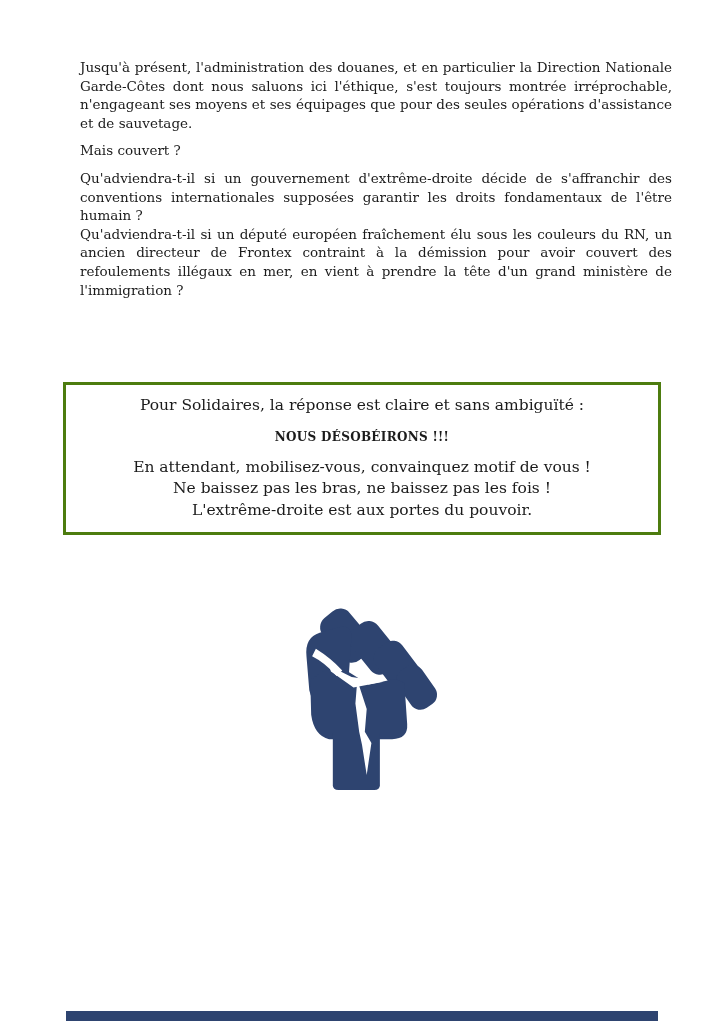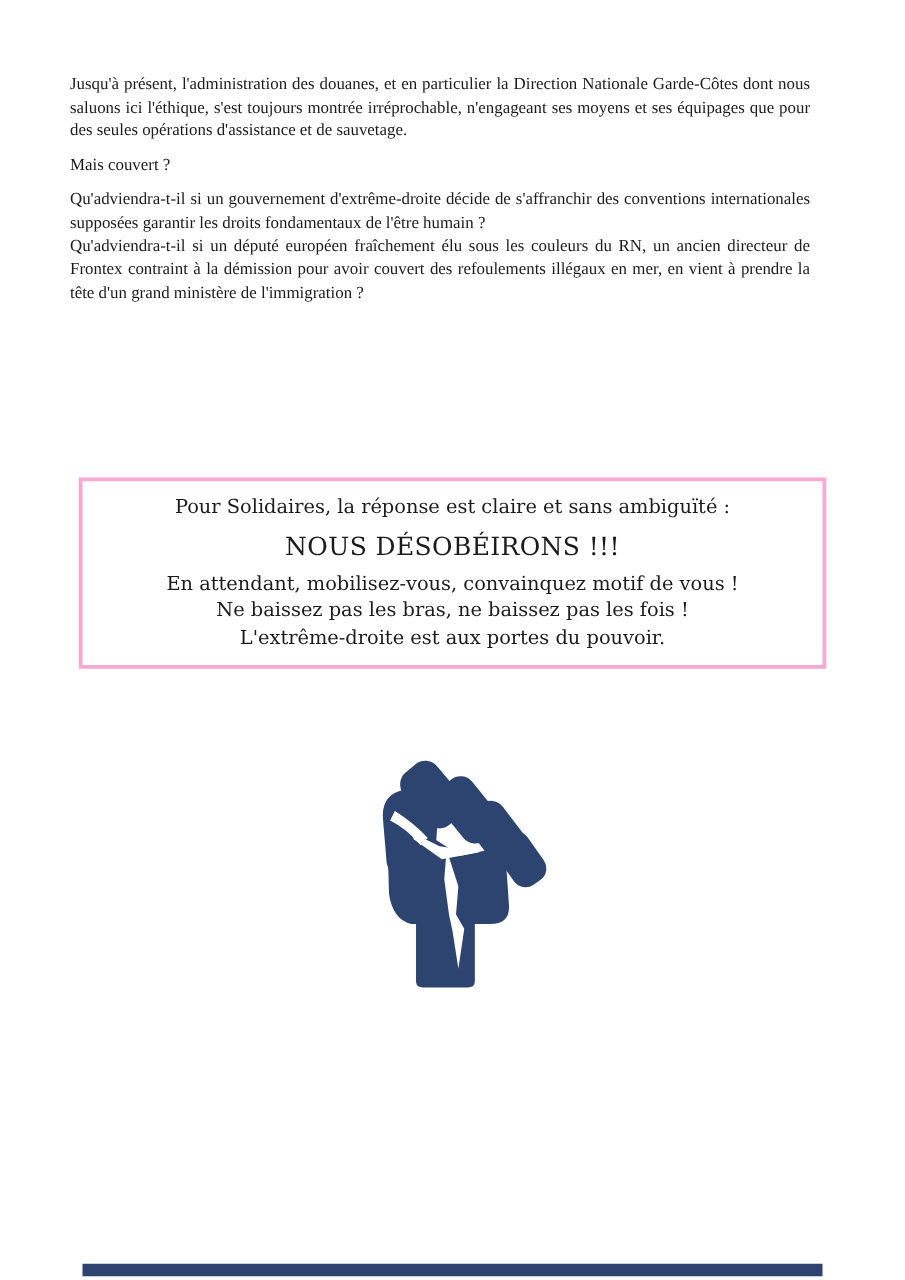--- a/index.html
+++ b/index.html
@@ -3,34 +3,34 @@
 <meta charset="utf-8">
 <style>
   html,body{margin:0;padding:0;background:#ffffff;}
   body{
     width:724px;height:1024px;position:relative;overflow:hidden;
     font-family:"DejaVu Serif","Liberation Serif",serif;
     color:#1b1b1b;
   }
   .page{position:absolute;inset:0;background:#ffffff;}
   .content{
-    position:absolute;left:56px;top:58px;width:592px;
-    font-size:13.5px;line-height:18.6px;text-align:justify;font-family:Liberation Serif, serif;
+    position:absolute;left:80px;top:58px;width:592px;
+    font-size:13.5px;line-height:18.6px;text-align:justify;
   }
   .content p{margin:0;}
   .gap{height:9px;}
   .callout{
     position:absolute;left:63px;top:382px;width:598px;box-sizing:border-box;
-    border:3px solid #f9a8d4;background:#ffffff;
+    border:3px solid #4d7c0f;background:#ffffff;
     padding:10px 20px 11px;text-align:center;
     font-size:15.5px;line-height:21.5px;
   }
   .callout p{margin:0;}
   .callout .gap{height:8px;}
-  .slogan{font-weight:normal;font-size:20px;line-height:24px;letter-spacing:.3px;text-align:center;}
+  .slogan{font-weight:bold;font-size:12px;line-height:24px;letter-spacing:.3px;text-align:center;}
   .fist-wrap{
     position:absolute;top:588px;left:0;width:724px;
     display:flex;justify-content:center;
   }
   .footer-bar{
     position:absolute;left:66px;right:66px;bottom:3px;height:10px;
     background:#2e4470;
   }
 </style>
 </head>

